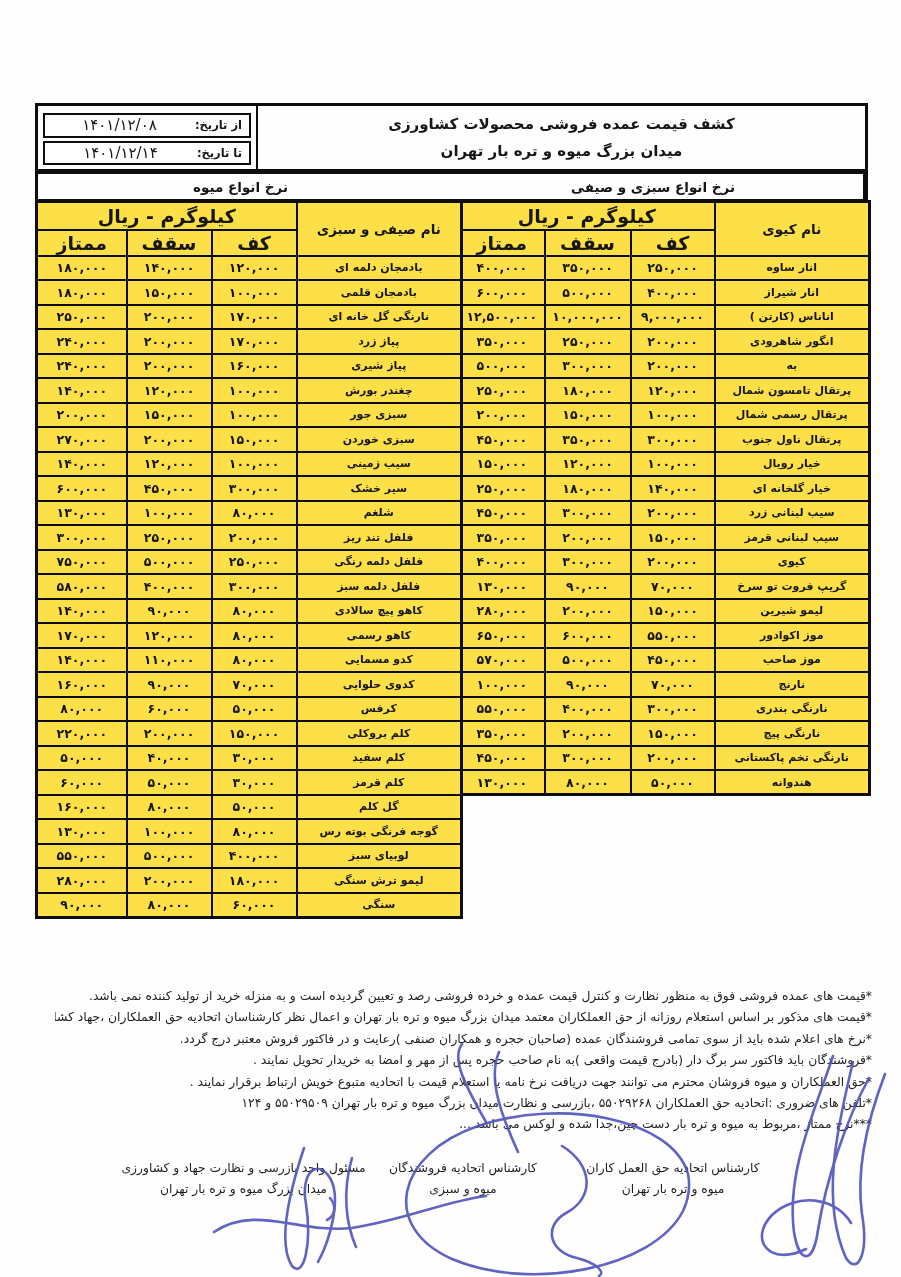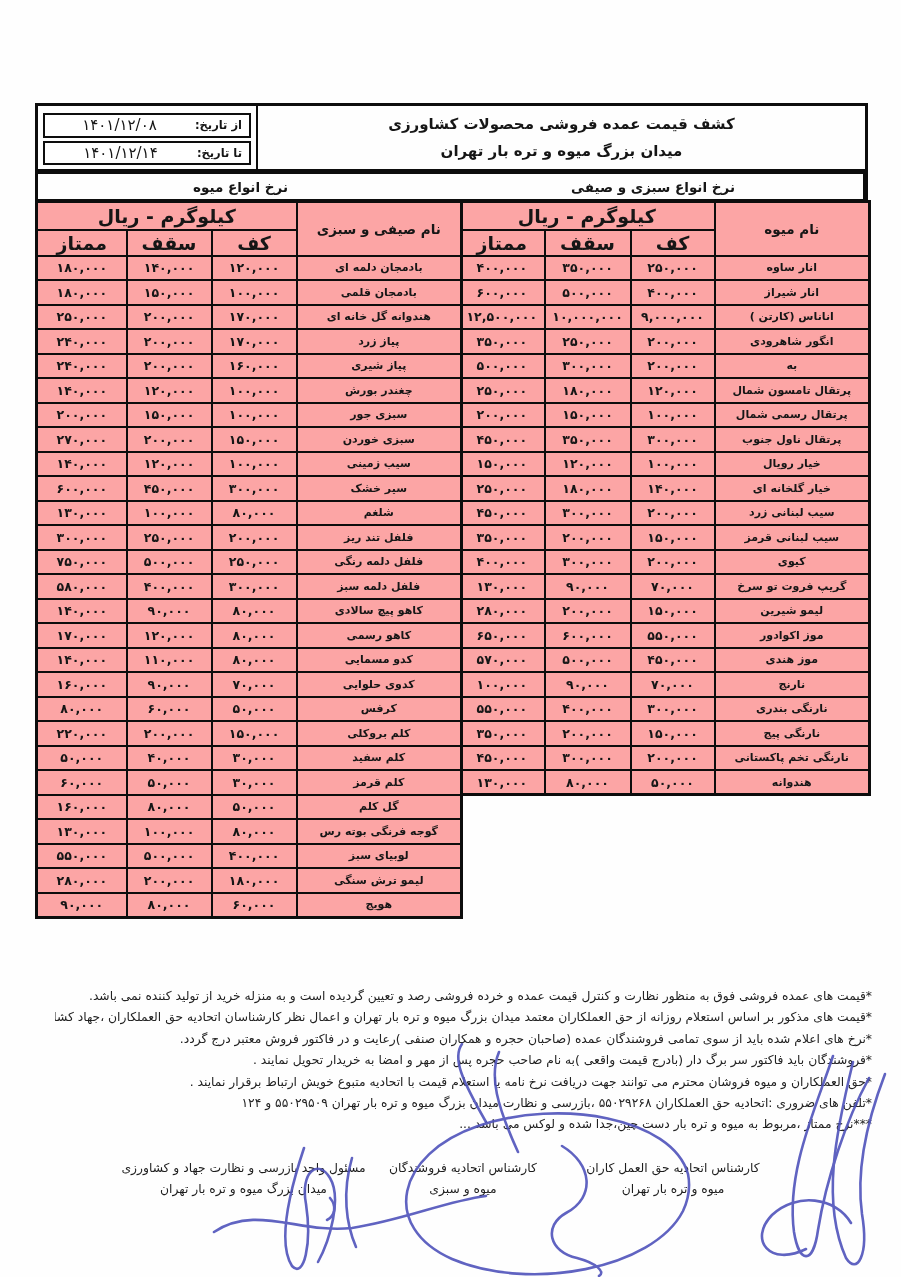--- a/index.html
+++ b/index.html
@@ -35,21 +35,21 @@
   }
   .section-cell{
     display:flex; align-items:center; justify-content:center;
     font-size:13.5px; font-weight:600; box-sizing:border-box;
   }
   .section-fruit{width:405px;}
   .section-veg{flex:1; border-right:2.5px solid #0d0d0d;}
   
   table.price-table{
     position:absolute; border-collapse:collapse; table-layout:fixed;
-    direction:rtl; background:#fca5a5; border:3px solid #0d0d0d;
+    direction:rtl; background:#fde047; border:3px solid #0d0d0d;
   }
   table.veg{left:35px; top:200px; width:425px;}
   table.fruit{left:457px; top:200px; width:411px;}
   .price-table th,.price-table td{
     border:2px solid #0d0d0d; padding:0 4px; text-align:center; overflow:hidden; white-space:nowrap;
   }
   .price-table thead tr.unit-row{height:28px;}
   .price-table thead tr.cols-row{height:26px;}
   .price-table thead th{font-size:19px; font-weight:bold;}
   .price-table th.name-hdr{font-size:13.5px;}
@@ -100,21 +100,21 @@
 
   <table class="price-table fruit">
     <colgroup>
         <col style="width:155px">
         <col style="width:84px">
         <col style="width:86px">
         <col style="width:86px">
       </colgroup>
     <thead>
       <tr class="unit-row">
-        <th class="name-hdr" rowspan="2">نام میوه</th>
+        <th class="name-hdr" rowspan="2">نام کیوی</th>
         <th class="unit" colspan="3">کیلوگرم - ریال</th>
       </tr>
       <tr class="cols-row">
         <th>کف</th>
         <th>سقف</th>
         <th>ممتاز</th>
       </tr>
     </thead>
     <tbody id="fruit-tbody">
         <tr>
@@ -207,21 +207,21 @@
           <td class="num">۲۰۰,۰۰۰</td>
           <td class="num">۲۸۰,۰۰۰</td>
         </tr>
         <tr>
           <td class="name">موز اکوادور</td>
           <td class="num">۵۵۰,۰۰۰</td>
           <td class="num">۶۰۰,۰۰۰</td>
           <td class="num">۶۵۰,۰۰۰</td>
         </tr>
         <tr>
-          <td class="name">موز هندی</td>
+          <td class="name">موز صاحب</td>
           <td class="num">۴۵۰,۰۰۰</td>
           <td class="num">۵۰۰,۰۰۰</td>
           <td class="num">۵۷۰,۰۰۰</td>
         </tr>
         <tr>
           <td class="name">نارنج</td>
           <td class="num">۷۰,۰۰۰</td>
           <td class="num">۹۰,۰۰۰</td>
           <td class="num">۱۰۰,۰۰۰</td>
         </tr>
@@ -277,21 +277,21 @@
           <td class="num">۱۴۰,۰۰۰</td>
           <td class="num">۱۸۰,۰۰۰</td>
         </tr>
         <tr>
           <td class="name">بادمجان قلمی</td>
           <td class="num">۱۰۰,۰۰۰</td>
           <td class="num">۱۵۰,۰۰۰</td>
           <td class="num">۱۸۰,۰۰۰</td>
         </tr>
         <tr>
-          <td class="name">هندوانه گل خانه ای</td>
+          <td class="name">نارنگی گل خانه ای</td>
           <td class="num">۱۷۰,۰۰۰</td>
           <td class="num">۲۰۰,۰۰۰</td>
           <td class="num">۲۵۰,۰۰۰</td>
         </tr>
         <tr>
           <td class="name">پیاز زرد</td>
           <td class="num">۱۷۰,۰۰۰</td>
           <td class="num">۲۰۰,۰۰۰</td>
           <td class="num">۲۴۰,۰۰۰</td>
         </tr>
@@ -421,21 +421,21 @@
           <td class="num">۵۰۰,۰۰۰</td>
           <td class="num">۵۵۰,۰۰۰</td>
         </tr>
         <tr>
           <td class="name">لیمو ترش سنگی</td>
           <td class="num">۱۸۰,۰۰۰</td>
           <td class="num">۲۰۰,۰۰۰</td>
           <td class="num">۲۸۰,۰۰۰</td>
         </tr>
         <tr>
-          <td class="name">هویج</td>
+          <td class="name">سنگی</td>
           <td class="num">۶۰,۰۰۰</td>
           <td class="num">۸۰,۰۰۰</td>
           <td class="num">۹۰,۰۰۰</td>
         </tr>
       </tbody>
   </table>
 
   <div class="footnotes">
       <div class="fn-line">*قیمت های عمده فروشی فوق  به منظور نظارت و کنترل قیمت عمده و خرده فروشی رصد و تعیین گردیده است و به منزله خرید از تولید کننده نمی باشد.</div>
       <div class="fn-line">*قیمت های مذکور بر اساس استعلام روزانه از حق العملکاران معتمد میدان بزرگ میوه و تره بار تهران و اعمال نظر کارشناسان اتحادیه حق العملکاران ،جهاد کشاورزی و</div>

